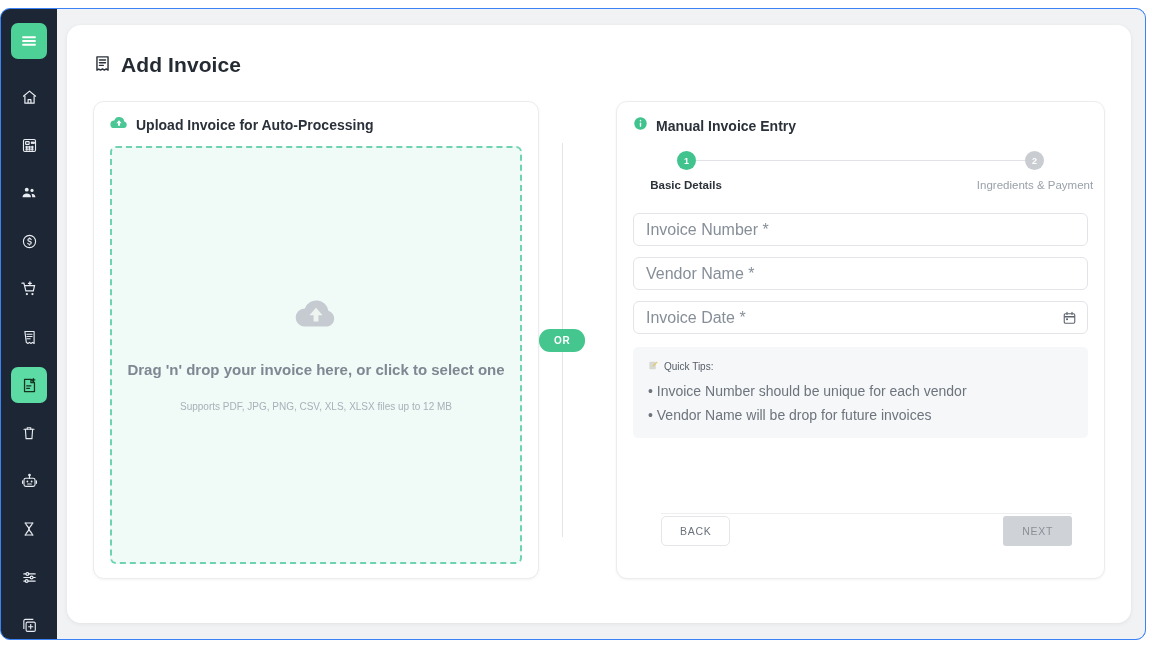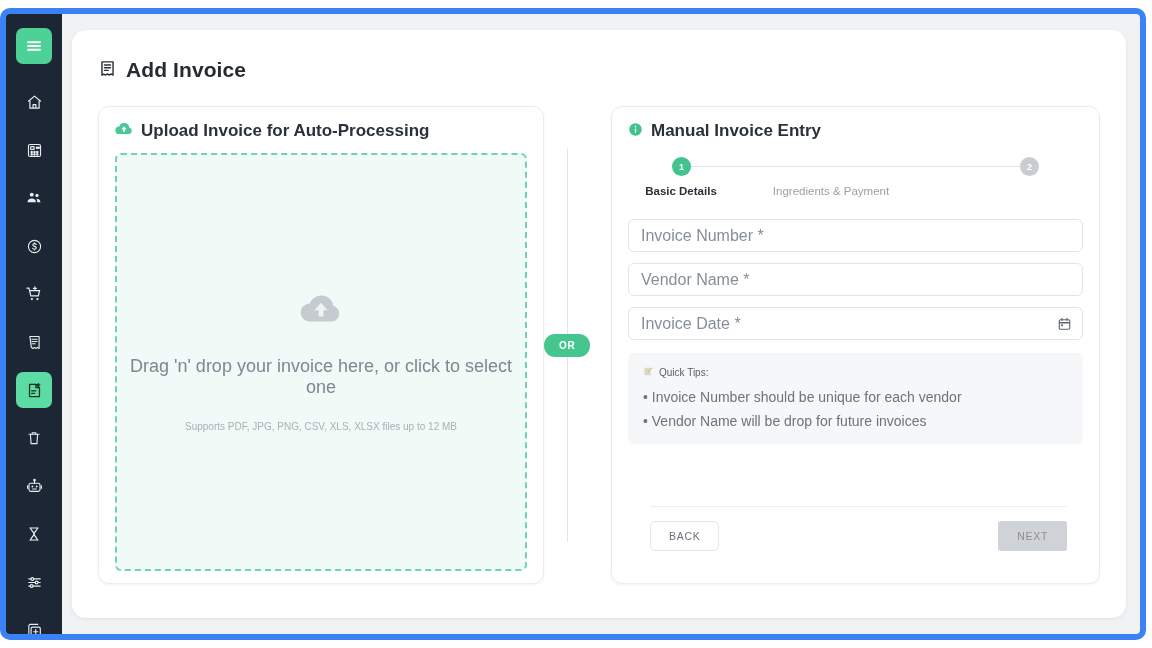--- a/index.html
+++ b/index.html
@@ -11,21 +11,21 @@
     font-family: "Liberation Sans", sans-serif;
     background: #ffffff;
   }
 
   
   #window-frame {
     position: absolute;
     left: 0; top: 8px;
     width: 1146px; height: 632px;
     background: #3b82f6;
-    border: 6px solid #3b82f6;
+    border: 1px solid #3b82f6;
     border-radius: 10px;
     overflow: hidden;
   }
 
   
   #sidebar {
     position: absolute;
     left: 0; top: 0;
     width: 56px; height: 100%;
     background: #1d2634;
@@ -105,42 +105,43 @@
     margin-left: auto;
   }
 
   .card-head {
     display: flex;
     align-items: center;
     gap: 8px;
     margin-bottom: 12px;
   }
   .card-head .head-text {
-    font-size: 17px;
+    font-size: 14px;
     font-weight: bold;
     color: #2b313a;
   }
 
   
   #dropzone {
     height: 418px;
     border: 2px dashed #6fd3b0;
     border-radius: 6px;
     background: #f0faf6;
     display: flex;
     flex-direction: column;
     align-items: center;
     justify-content: center;
     text-align: center;
   }
   #dropzone .dz-cloud { margin-bottom: 26px; }
   #dropzone .dz-main {
-    font-size: 18px;
+    font-size: 15px;
     color: #7e8792;
     margin-bottom: 23px;
+    font-weight: bold;
   }
   #dropzone .dz-sub {
     font-size: 10px;
     color: #a9b0b9;
   }
 
   
   #or-divider {
     position: absolute;
     left: 446px;
@@ -191,21 +192,21 @@
   }
   .step-dot.done { background: #41c38d; }
   .step-dot.todo { background: #c9cdd2; }
   .rail .connector {
     flex: 1 1 auto;
     height: 1px;
     background: #e0e2e5;
   }
   #stepper .labels {
     display: flex;
-    justify-content: flex-start;
+    justify-content: space-between;
     margin-top: 9px;
   }
   .step-label {
     font-size: 11.5px;
     width: 150px;
     text-align: center;
   }
   .step-label.a { color: #2b313a; font-weight: bold; margin-left: -66px; }
   .step-label.b { color: #9aa1a9; margin-right: -66px; }
 
@@ -256,24 +257,24 @@
     font-size: 14px;
     color: #6d747d;
     margin-bottom: 9px;
     line-height: 1.1;
   }
   .tip-line:last-child { margin-bottom: 0; }
 
   
   #manual-footer {
     position: absolute;
-    left: 22px; right: 16px;
+    left: 28px; right: 16px;
     bottom: 16px;
     border-top: 1px solid #eceef0;
-    padding-top: 14px;
+    padding-top: 2px;
     display: flex;
     align-items: center;
     justify-content: space-between;
   }
   #back-button {
     border: 1px solid #e4e6e9;
     background: #ffffff;
     color: #6b727b;
     font-size: 10.5px;
     letter-spacing: .7px;

